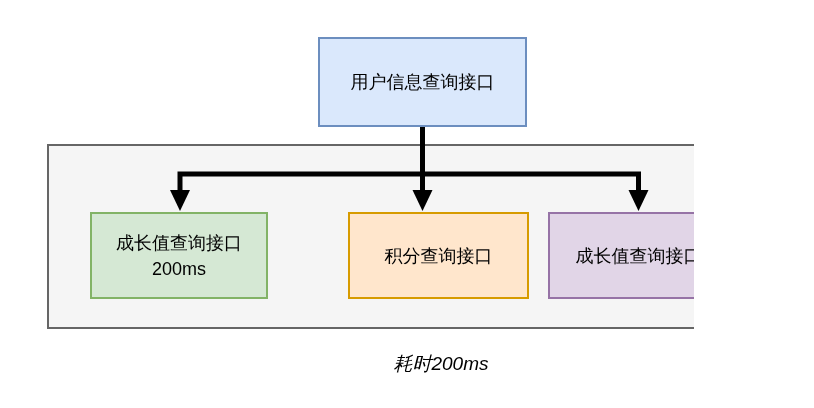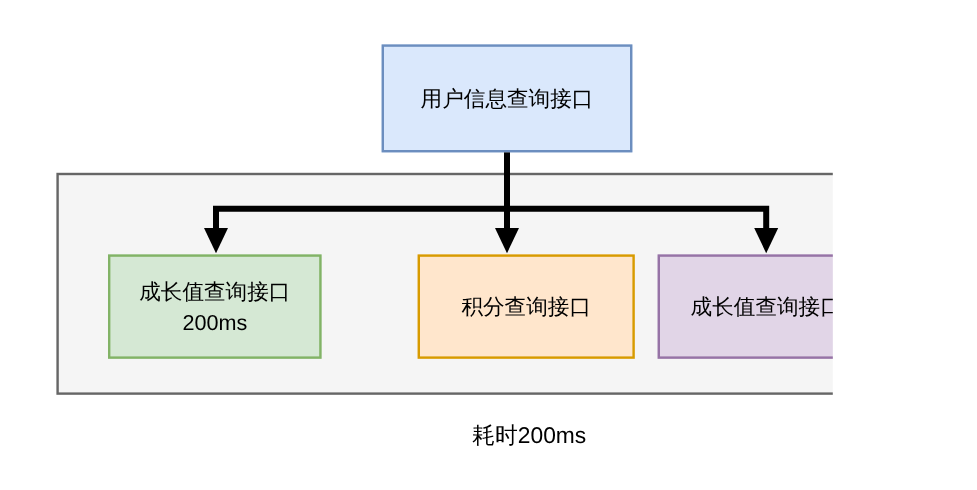--- a/index.html
+++ b/index.html
@@ -64,20 +64,21 @@
   }
   .caption {
     position: absolute;
     left: 441px;
     top: 351px;
     transform: translateX(-50%);
     font-size: 19px;
     line-height: 26px;
     color: #000000;
     white-space: nowrap;
+    font-style: italic;
   }
 </style>
 </head>
 <body>
 
 <div id="canvas">
 
   <div class="container-box"></div>
 
   <div class="node node-root">

